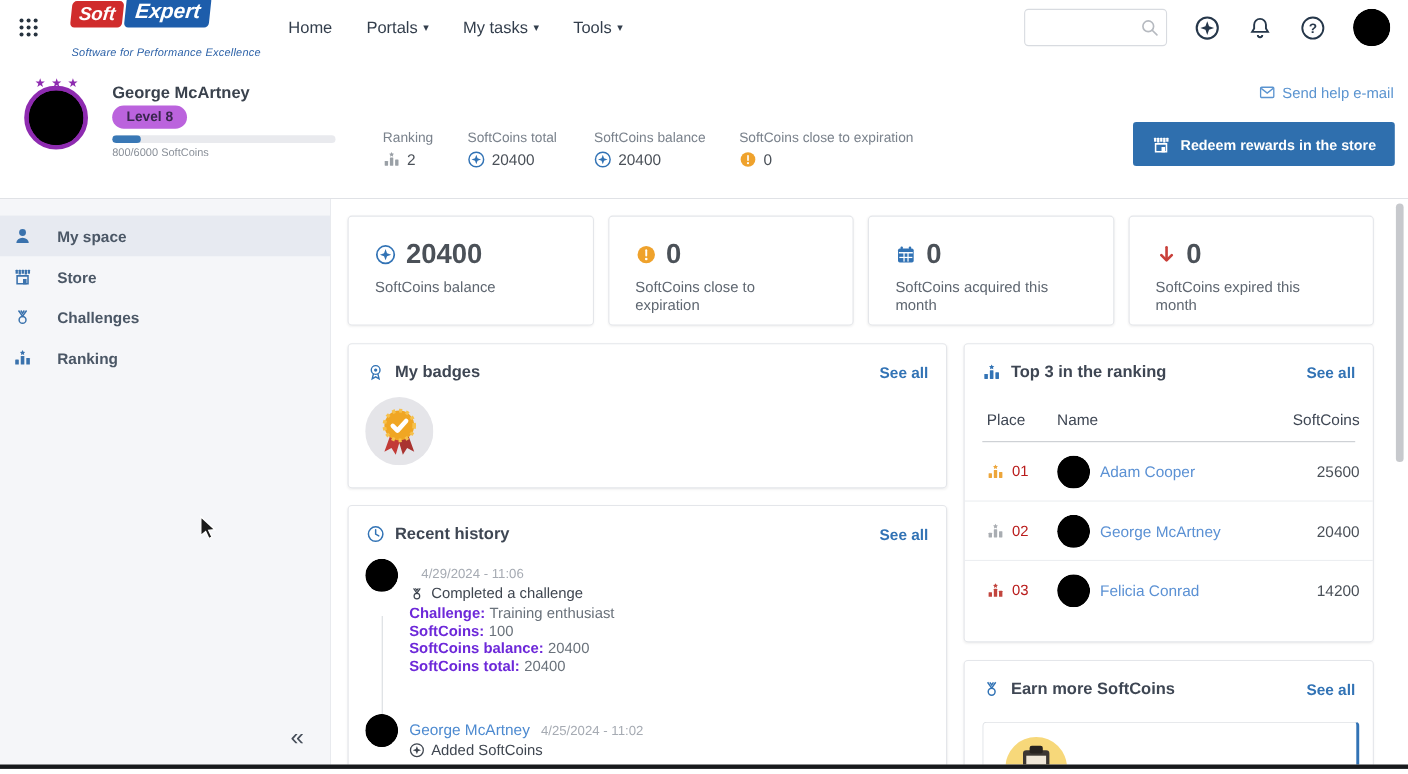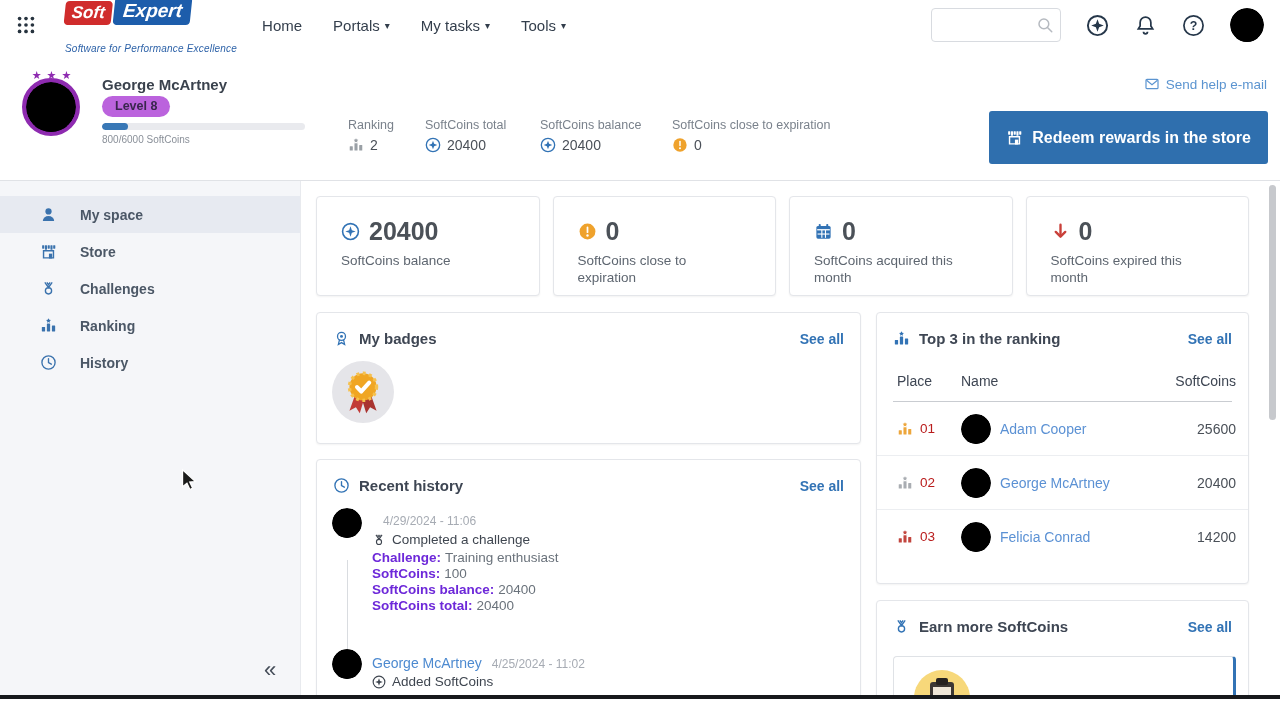--- a/index.html
+++ b/index.html
@@ -44,30 +44,30 @@
           border-radius:4px; overflow:hidden; }
   .pbar-fill { height:100%; width:13%; background:#3978b6; border-radius:4px; }
   .pbar-label { position:absolute; left:102px; top:84px; font-size:10px; color:#8a9099; }
   .pstat { position:absolute; top:68px; }
   .pstat-label { font-size:12.5px; color:#7a828c; margin-bottom:5px; }
   .pstat-val { display:flex; align-items:center; gap:6px; font-size:14px; color:#4a5058; }
   .pstat-val .ic { width:16px; height:16px; }
   .help-link { position:absolute; right:13px; top:26px; display:flex; align-items:center; gap:6px;
                color:#5b94d0; font-size:13.5px; cursor:pointer; }
   .help-link .ic { width:16px; height:16px; }
-  .redeem-btn { position:absolute; right:12px; top:61px; height:53px; background:#2f6fae; color:#fff;
-                border:none; border-radius:3px; font-size:16px; font-weight:bold;
+  .redeem-btn { position:absolute; right:12px; top:61px; height:40px; background:#2f6fae; color:#fff;
+                border:none; border-radius:3px; font-size:13px; font-weight:bold;
                 display:flex; align-items:center; gap:9px; padding:18px 17px;
                 font-family:"Liberation Sans",sans-serif; cursor:pointer; }
   .redeem-btn .ic { width:17px; height:17px; }
 
   
   .sidebar { position:absolute; left:0; top:181px; width:301px; height:514px; background:#f5f6f9;
              border-right:1px solid #e8eaee; }
-  .side-item { height:37px; display:flex; align-items:center; padding-left:40px; gap:23px;
+  .side-item { height:37px; display:flex; align-items:center; padding-left:12px; gap:23px;
                cursor:pointer; }
   .side-item:first-child { margin-top:15px; }
   .side-item.active { background:#e7eaf1; }
   .sicon { width:17px; height:17px; color:#3a72ad; flex:0 0 auto; }
   .slabel { font-size:14px; font-weight:bold; color:#4b5766; }
   .collapse-btn { position:absolute; left:264px; top:478px; font-size:22px; color:#454d59;
                   cursor:pointer; line-height:1; }
 
   
   .content { position:absolute; left:301px; top:181px; width:979px; height:514px; overflow:hidden;
@@ -404,28 +404,20 @@
       <span class="slabel">Challenges</span>
     </div>
     <div class="side-item">
       <span class="sicon">
           <svg viewBox="0 0 24 24">
             <use href="#i-rank"></use>
           </svg>
         </span>
       <span class="slabel">Ranking</span>
     </div>
-    <div class="side-item">
-      <span class="sicon">
-          <svg viewBox="0 0 24 24">
-            <use href="#i-clock"></use>
-          </svg>
-        </span>
-      <span class="slabel">History</span>
-    </div>
     <span class="collapse-btn">«</span>
   </nav>
 
   <main class="content">
 
     <div class="stat-row">
       <div class="stat-card">
         <div class="stat-top">
             <span class="ic ic-blue">
               <svg viewBox="0 0 24 24">

